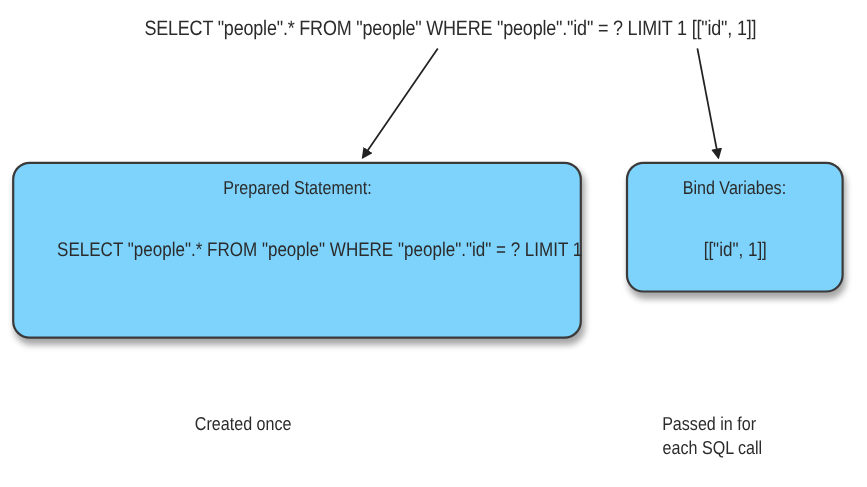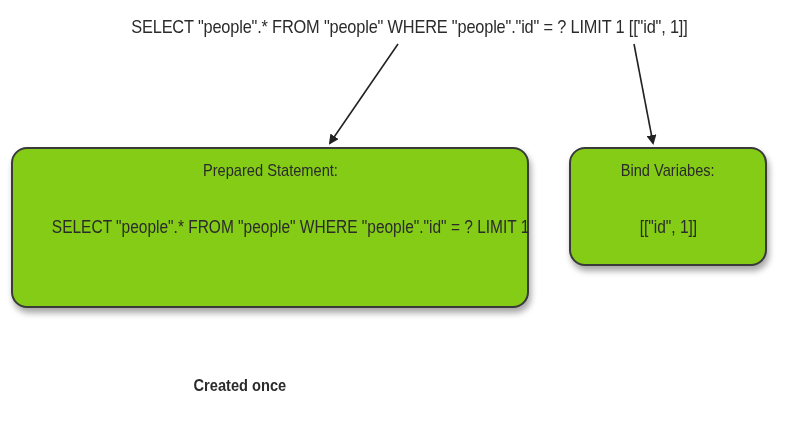--- a/index.html
+++ b/index.html
@@ -9,35 +9,35 @@
       font-family: "Liberation Sans", sans-serif;
       color: #2b2b2b;
     }
     .condensed { transform: scaleX(0.86); transform-origin: center; display: inline-block; white-space: nowrap; }
     .query-line {
       position: absolute; left: 0; top: 16px; width: 818px; text-align: center;
       font-size: 19px; letter-spacing: -0.2px;
     }
     .box {
       position: absolute; box-sizing: border-box;
-      background: #84cc16;
+      background: #7dd3fc;
       border: 2px solid #3a3a3a;
       border-radius: 16px;
       box-shadow: 2px 5px 6px rgba(0,0,0,0.35);
     }
     .box-left { left: 11px; top: 147px; width: 518px; height: 161px; }
     .box-right { left: 569px; top: 147px; width: 198px; height: 119px; }
     .box-title {
       position: absolute; left: 0; right: 0; top: 12px; text-align: center; font-size: 17px;
     }
     .box-body {
       position: absolute; left: 0; right: 0; top: 68px; text-align: center; font-size: 18px;
     }
     .caption {
-      position: absolute; text-align: center; font-size: 17px; line-height: 22px; font-weight: bold;
+      position: absolute; text-align: left; font-size: 17px; line-height: 22px;
     }
     .caption-left { left: 170px; top: 375px; width: 140px; }
     .caption-right { left: 595px; top: 375px; width: 130px; }
     svg.arrows { position: absolute; left: 0; top: 0; pointer-events: none; }
   </style>
 </head>
 <body>
 
 <div class="query-line">
   <span class="condensed">SELECT "people".* FROM "people" WHERE "people"."id" = ? LIMIT 1  [["id", 1]]</span>
@@ -69,13 +69,15 @@
   <div class="box-body">
     <span class="condensed">[["id", 1]]</span>
   </div>
 </div>
 
 <div class="caption caption-left">
   <div><span class="condensed">Created once</span></div>
 </div>
 
 <div class="caption caption-right">
+  <div><span class="condensed">Passed in for</span></div>
+  <div><span class="condensed">each SQL call</span></div>
 </div>
 
 </body></html>

